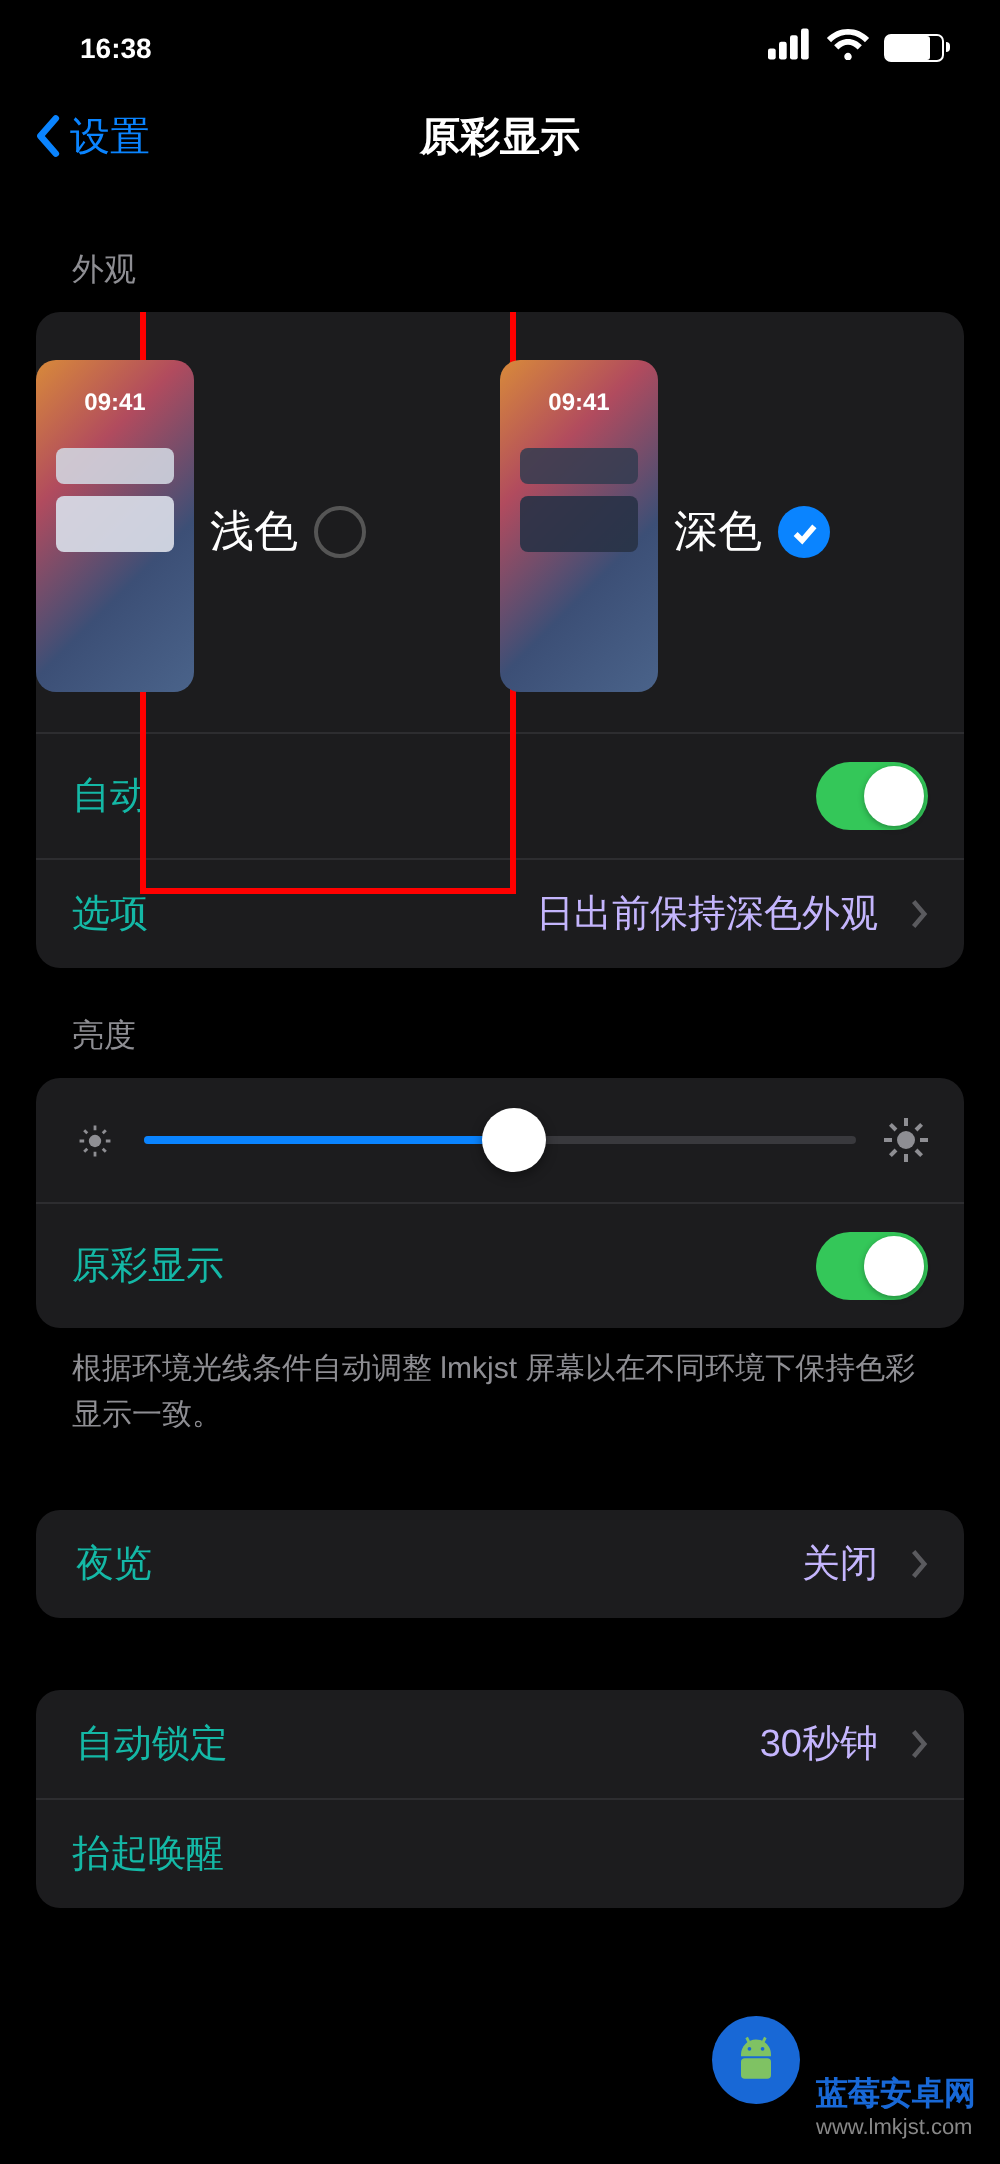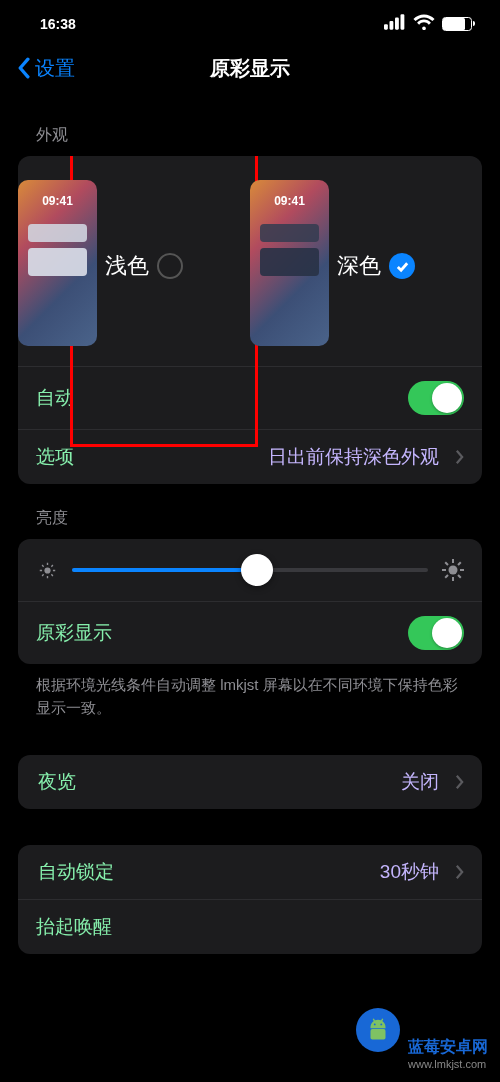--- a/index.html
+++ b/index.html
@@ -54,21 +54,21 @@
 .phone-prev.dark .bar.b1 { top: 44px; background: rgba(50,60,80,0.85); }
 .phone-prev.dark .bar.b2 { top: 68px; background: rgba(40,50,70,0.9); height: 28px; }
 .opt-label { font-size: 22px; color: #fff; margin-top: 6px; }
 .radio { width: 26px; height: 26px; border-radius: 50%; margin-top: 6px; }
 .radio.empty { border: 2px solid #555; }
 .radio.checked { background: #0a84ff; display:flex; align-items:center; justify-content:center; }
 .radio.checked svg { width: 15px; height: 15px; fill: none; stroke: #fff; stroke-width: 3; }
 
 .row { display: flex; align-items: center; justify-content: space-between; padding: 14px 18px; border-top: 0.5px solid #2d2d30; font-size: 19px; min-height: 54px; }
 .row:first-child { border-top: none; padding-left: 20px; }
-.row .label { color: #86efac; }
+.row .label { color: #14b8a6; }
 .row .val { color: #c4b5fd; display:flex; align-items:center; gap:16px; }
 .chev-r { width: 9px; height: 16px; }
 .chev-r path { stroke:#5a5a5e; stroke-width:2.5; fill:none; }
 
 .toggle { width: 56px; height: 34px; background: #34c759; border-radius: 17px; position: relative; }
 .toggle .knob { position: absolute; width: 30px; height: 30px; background:#fff; border-radius:50%; top:2px; right:2px; box-shadow: 0 1px 3px rgba(0,0,0,0.3); }
 
 .brightness { display:flex; align-items:center; gap: 14px; padding: 20px 18px; }
 .sun-icon { width: 22px; height: 22px; display:flex; align-items:center; justify-content:center; }
 .sun-icon svg { fill: #8e8e93; }

